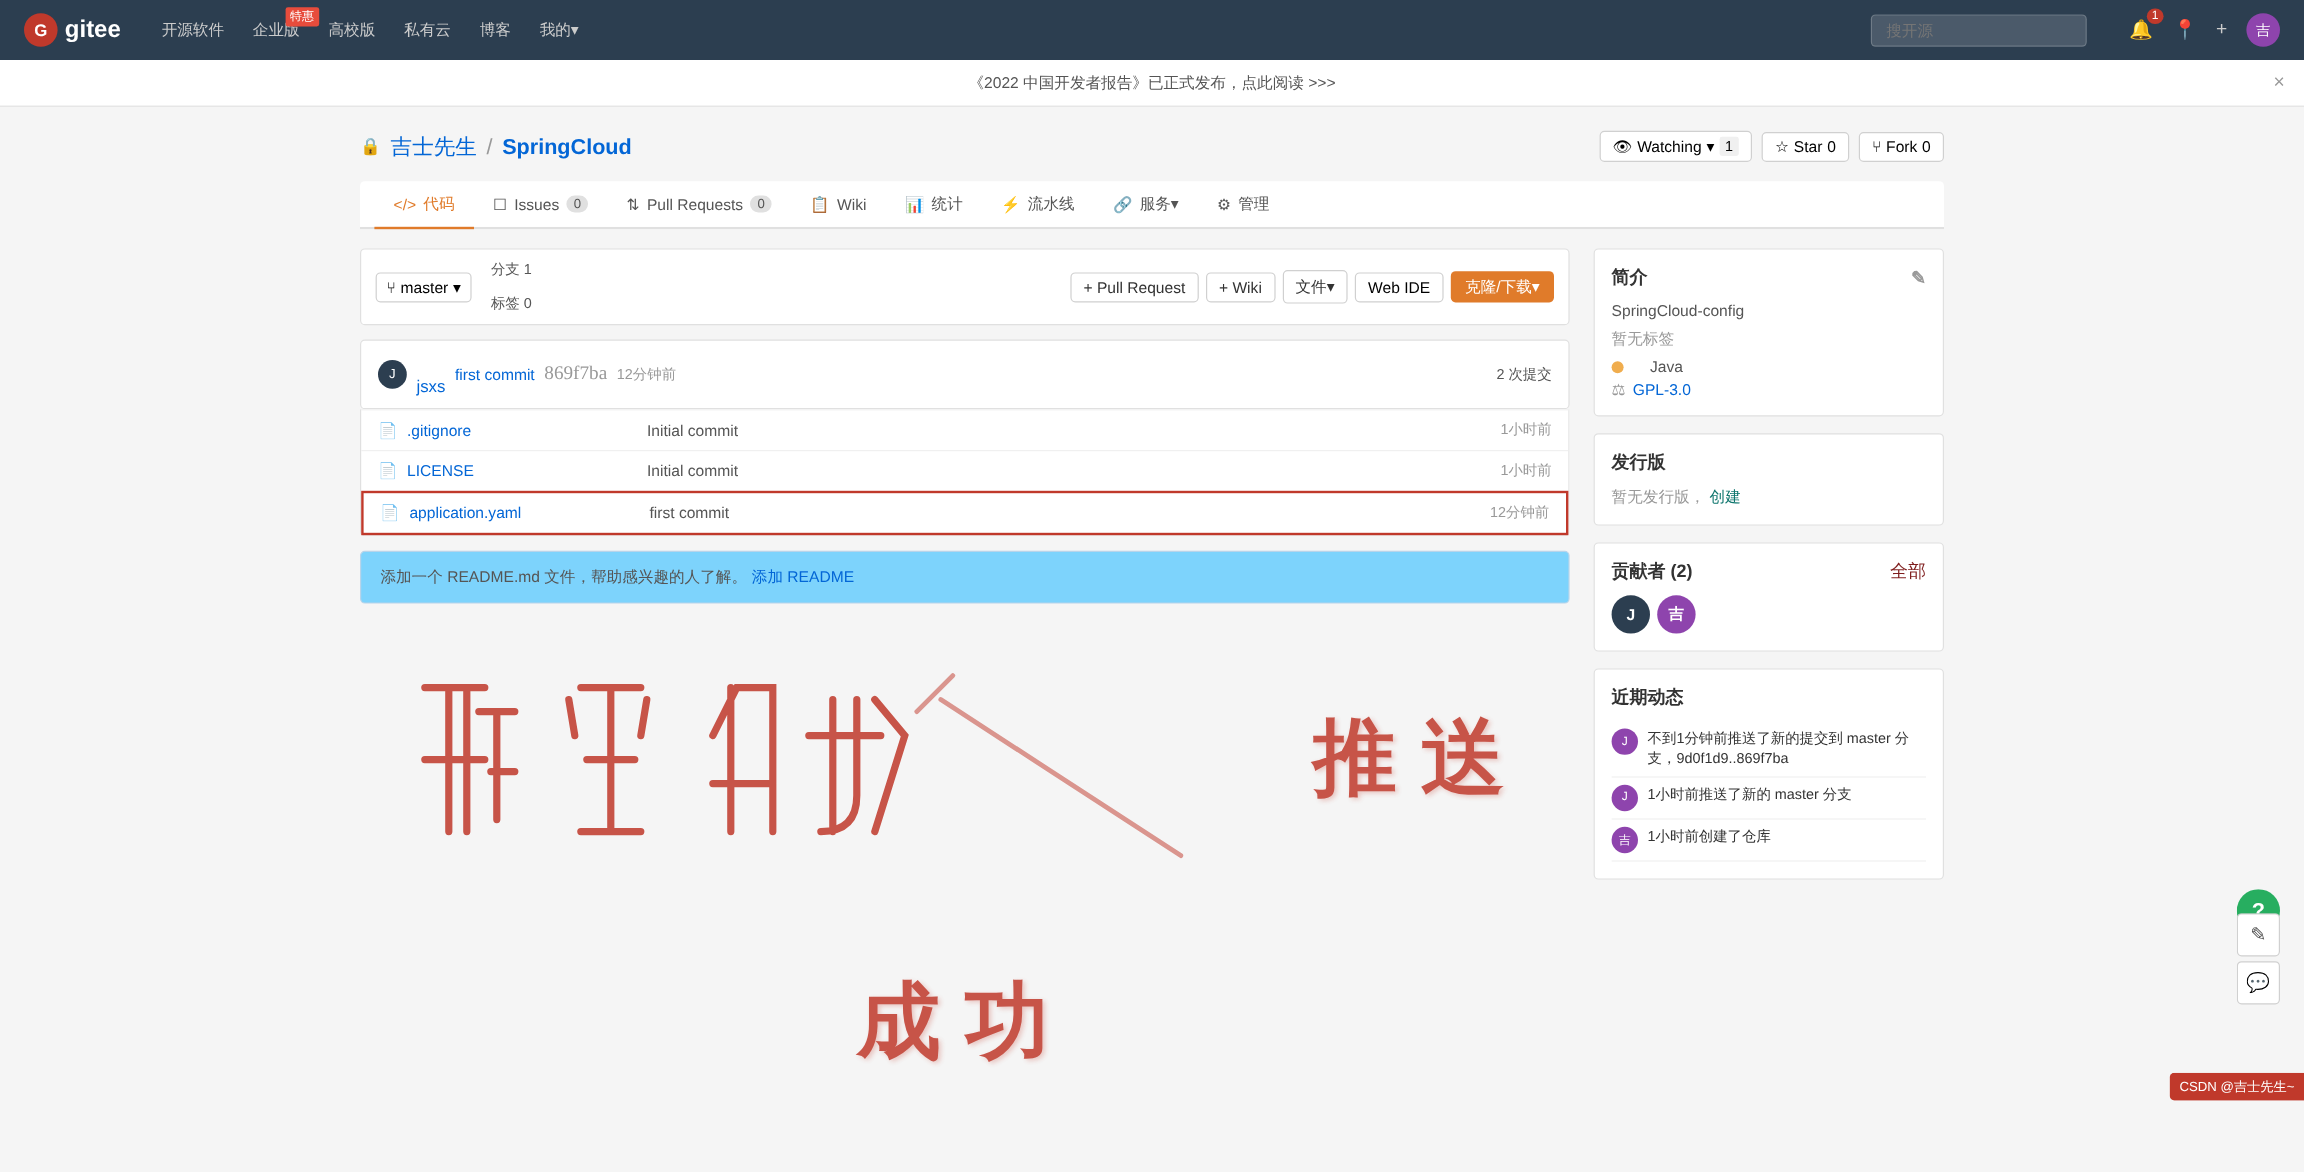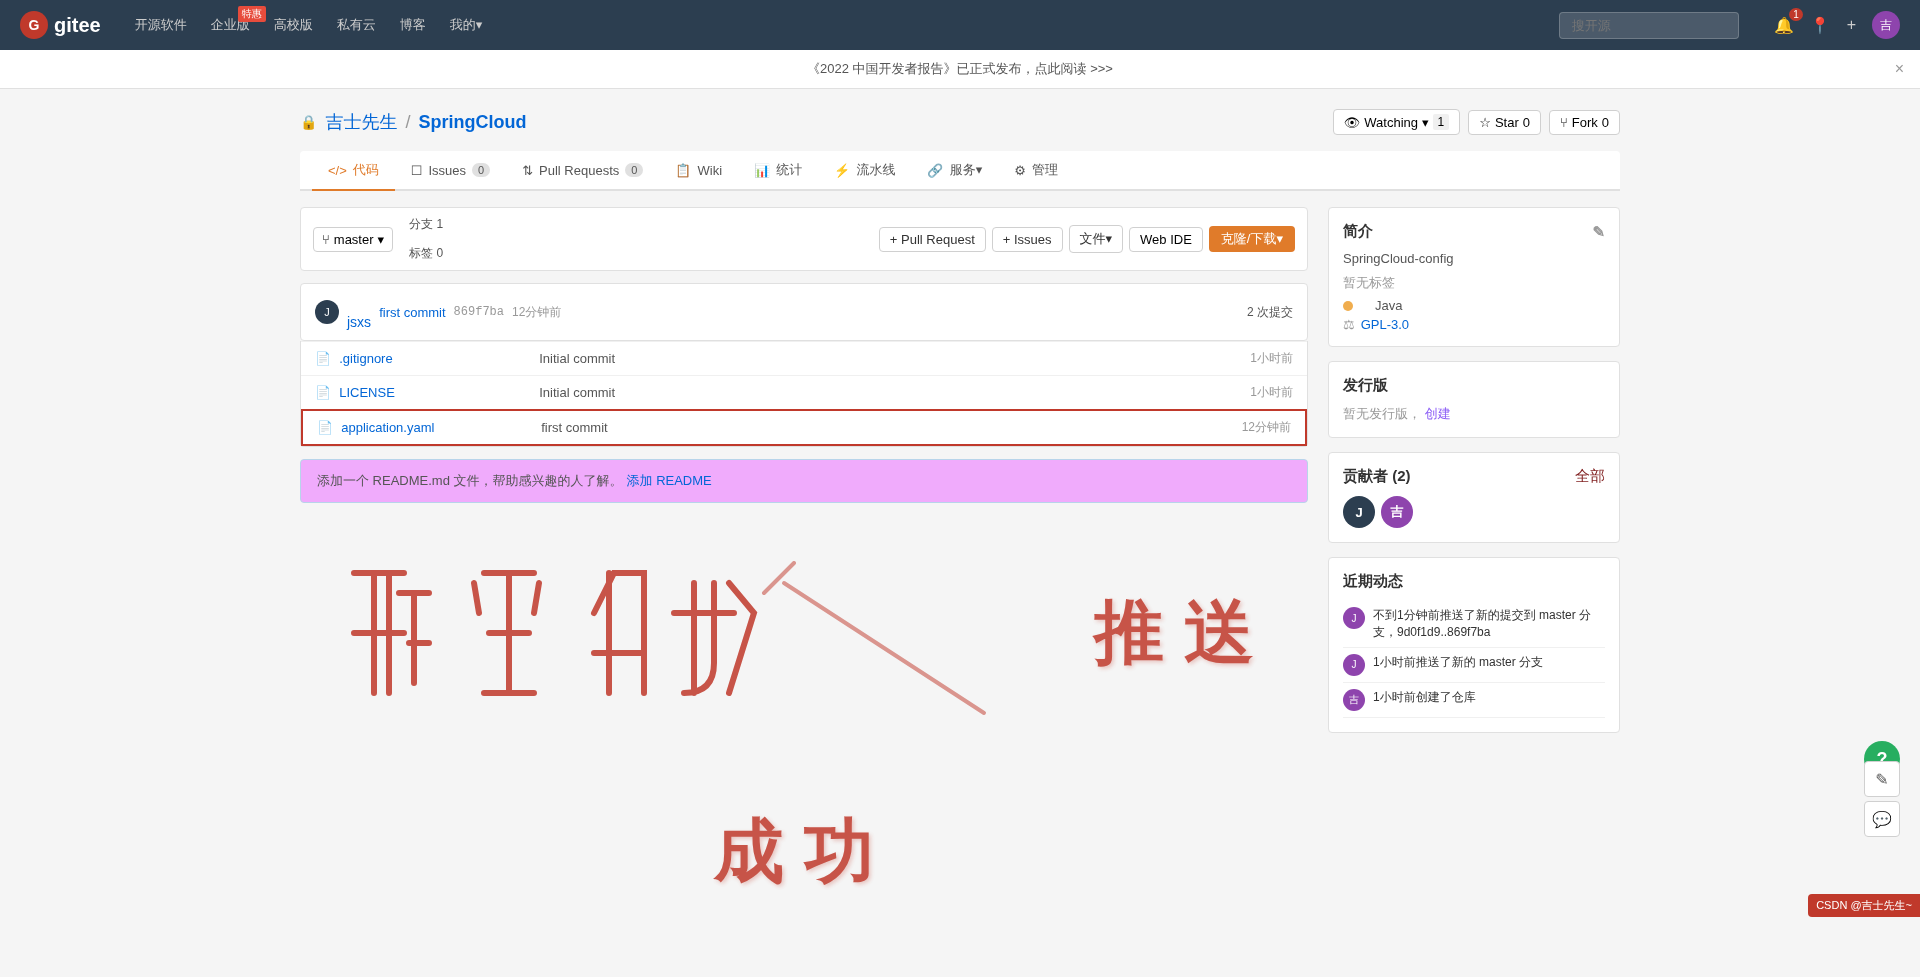--- a/index.html
+++ b/index.html
@@ -182,39 +182,39 @@
       background: white; border: 1px solid #e0e0e0; border-radius: 4px;
       padding: 10px 14px; margin-bottom: 0;
       display: flex; align-items: center; justify-content: space-between;
     }
     .commit-left { display: flex; align-items: center; gap: 8px; }
     .commit-avatar {
       width: 24px; height: 24px; background: #2c3e50; border-radius: 50%;
       display: flex; align-items: center; justify-content: center; color: white; font-size: 11px;
     }
     .commit-msg { color: #0366d6; font-size: 13px; }
-    .commit-hash { color: #999; font-size: 12px; font-family: Liberation Mono, monospace; }
+    .commit-hash { color: #999; font-size: 16px; font-family: Liberation Serif, serif; }
     .commit-time { color: #999; font-size: 12px; }
     .commit-count { color: #555; font-size: 12px; }
 
     
     .file-list { border: 1px solid #e0e0e0; border-top: none; border-radius: 0 0 4px 4px; background: white; }
     .file-row {
       display: flex; align-items: center; padding: 8px 14px;
       border-top: 1px solid #f0f0f0; font-size: 13px;
     }
     .file-row.highlighted { border: 2px solid #c0392b; background: #fff; }
     .file-icon { color: #6c757d; margin-right: 8px; }
     .file-name { color: #0366d6; flex: 0 0 200px; }
     .file-commit-msg { color: #555; flex: 1; }
     .file-time { color: #999; font-size: 12px; }
 
     
     .readme-notice {
-      border: 1px solid #b8d4ea; background: #f0abfc; border-radius: 4px;
+      border: 1px solid #b8d4ea; background: #7dd3fc; border-radius: 4px;
       padding: 12px 16px; margin-top: 12px; font-size: 13px; color: #555;
       display: flex; align-items: center; gap: 4px;
     }
     .readme-notice a { color: #0366d6; }
 
     
     .annotation-overlay {
       position: relative; text-align: center; padding: 30px 0 20px;
       pointer-events: none;
     }
@@ -243,21 +243,21 @@
     .recent-activity { font-size: 12px; }
     .activity-item { display: flex; align-items: flex-start; gap: 8px; padding: 6px 0; border-bottom: 1px solid #f0f0f0; }
     .activity-avatar {
       width: 22px; height: 22px; border-radius: 50%;
       display: flex; align-items: center; justify-content: center; color: white; font-size: 10px; flex-shrink: 0;
     }
     .activity-text { color: #333; line-height: 1.4; }
 
     
     .release-empty { font-size: 13px; color: #999; }
-    .release-create { color: #8b5cf6; text-align: center; }
+    .release-create { color: #0f766e; text-align: center; }
 
     
     .float-help {
       position: fixed; right: 20px; bottom: 200px;
       width: 36px; height: 36px; background: #27ae60; border-radius: 50%;
       display: flex; align-items: center; justify-content: center;
       color: white; font-size: 18px; cursor: pointer; font-weight: bold;
     }
     .float-icons {
       position: fixed; right: 20px; bottom: 140px;
@@ -388,21 +388,21 @@
           <span>⑂</span>
           <span>master</span>
           <span>▾</span>
         </button>
         <div class="branch-info">
           <span>分支 1</span>
           <span>标签 0</span>
         </div>
         <div class="toolbar-right">
           <button class="btn-outline">+ Pull Request</button>
-          <button class="btn-outline">+ Issues</button>
+          <button class="btn-outline">+ Wiki</button>
           <button class="btn-outline">文件▾</button>
           <button class="btn-webide">Web IDE</button>
           <button class="btn-primary">
             <span>克隆/下载▾</span>
           </button>
         </div>
       </div>
 
       <div class="commit-info">
         <div class="commit-left">

